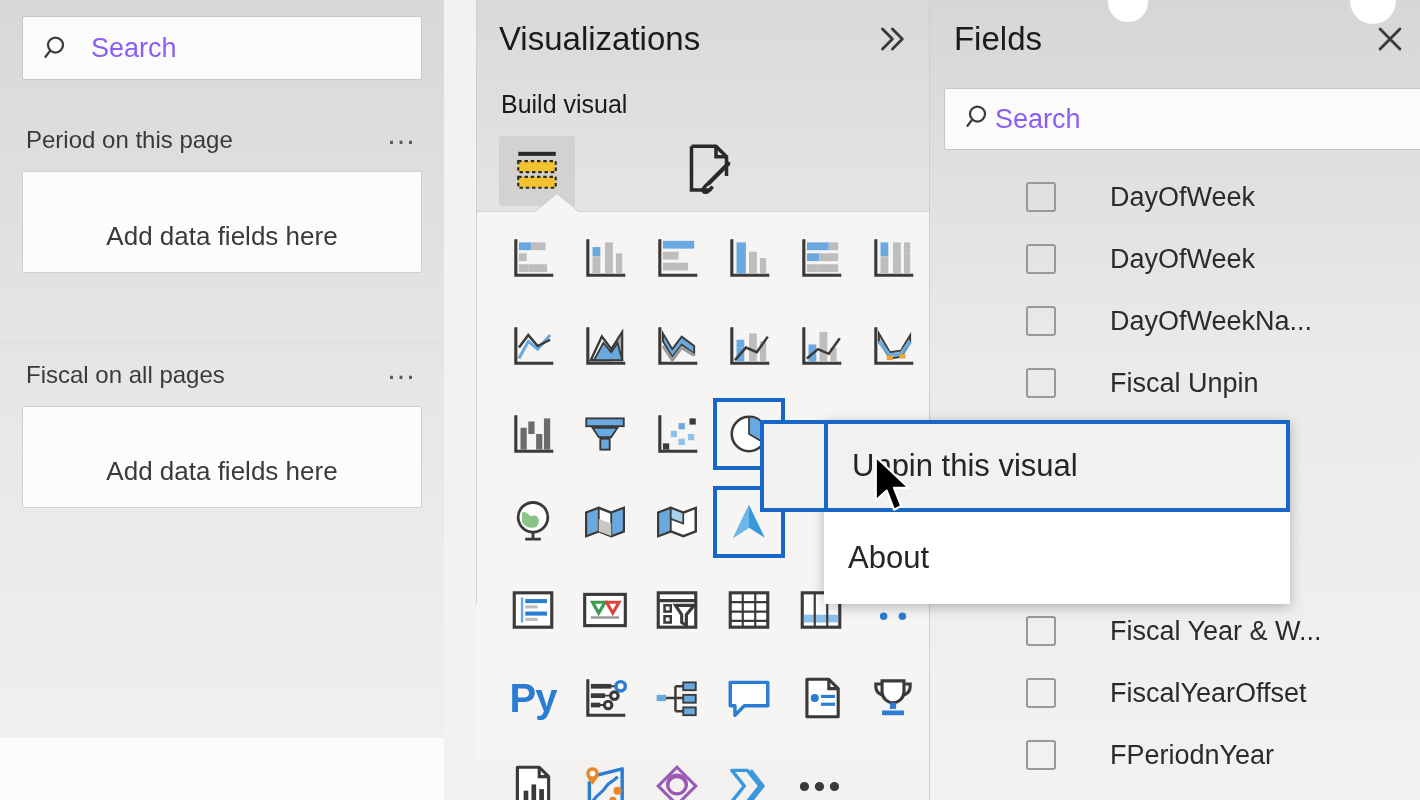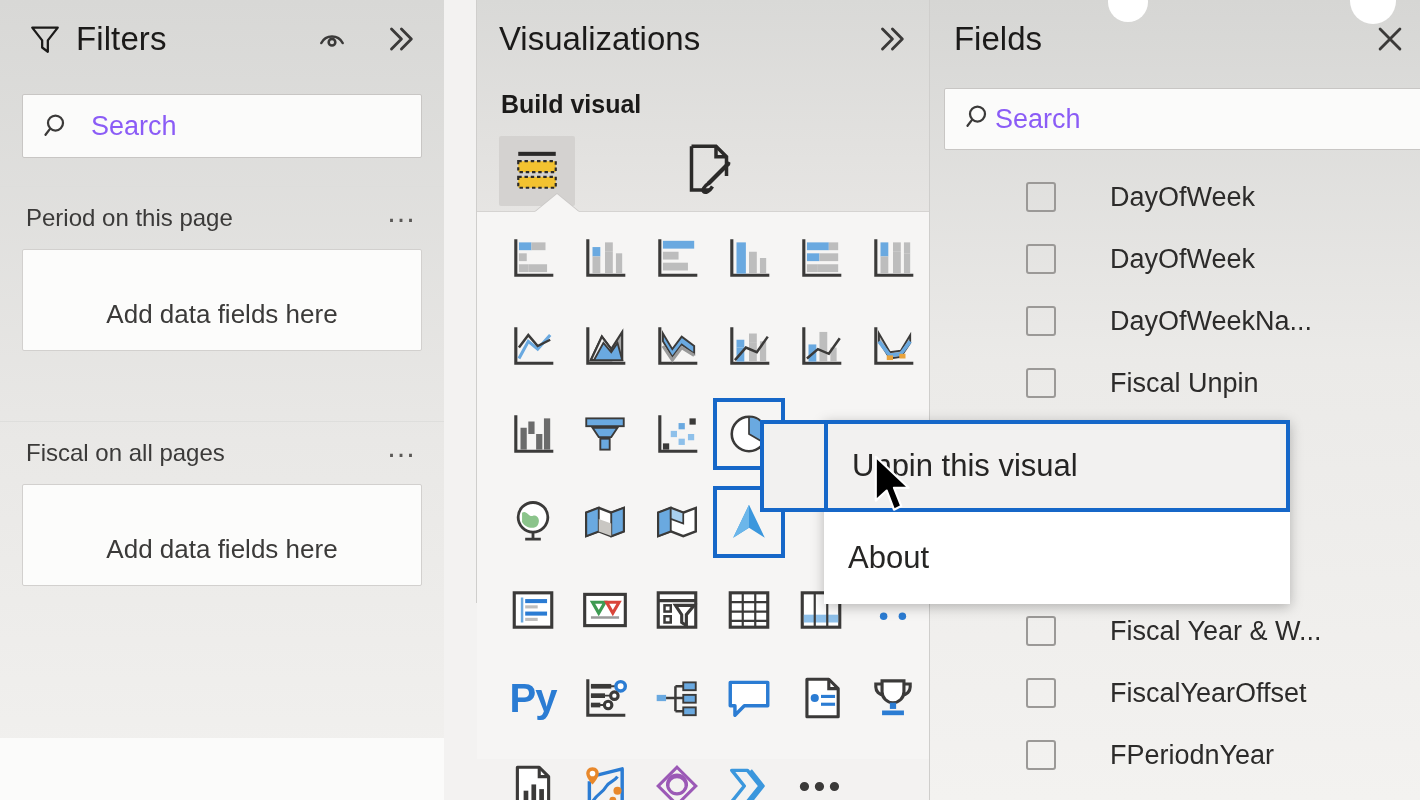--- a/index.html
+++ b/index.html
@@ -58,21 +58,21 @@
 
   
   .viz-pane{
     position:relative;width:470px;height:603px;
     background:linear-gradient(180deg,#d9d9d7 0%,#eceae8 50%,#f4f3f1 100%);
     box-sizing:border-box;border-left:1px solid #cfcecc;margin-left:32px;
   }
   .viz-header{height:78px;display:flex;align-items:center;padding:0 18px 0 22px;box-sizing:border-box;}
   .viz-title{font-size:33px;color:#1b1a19;flex:1 1 auto;white-space:nowrap;}
 
-  .build-label{font-size:25px;color:#1b1a19;font-weight:700;padding:12px 0 8px 24px;}
+  .build-label{font-size:25px;color:#1b1a19;font-weight:400;padding:12px 0 8px 24px;}
 
   .tabstrip{position:relative;display:flex;align-items:center;padding:4px 0 0 22px;height:84px;box-sizing:border-box;}
   .tabbtn{
     width:76px;height:70px;display:flex;align-items:center;justify-content:center;
     box-sizing:border-box;border-radius:2px;
   }
   .tabbtn.selected{background:#d4d2d0;}
   .tabbtn.second{margin-left:96px;}
   .tab-caret{
     position:absolute;left:58px;bottom:-1px;width:0;height:0;
@@ -142,39 +142,20 @@
 
   
   .circle-artifact{position:absolute;background:#ffffff;border-radius:50%;z-index:40;}
 </style>
 </head>
 <body>
 
 <div class="app">
 
   <div class="filters-pane">
-    <div class="filters-header">
-      <span class="funnel-icon">
-        <svg viewBox="0 0 24 24" width="34" height="34">
-            <path d="M3 4 L21 4 L14 13 L14 21 L10 18 L10 13 Z" fill="none" stroke="#1b1a19" stroke-width="1.6" stroke-linejoin="round"></path>
-          </svg>
-      </span>
-      <span class="filters-title">Filters</span>
-      <span class="hdr-btn eye">
-        <svg viewBox="0 0 24 24" width="32" height="32">
-            <path d="M4 15 A9 9 0 0 1 20 15" fill="none" stroke="#3b3a39" stroke-width="1.9" stroke-linecap="round"></path>
-            <circle cx="12" cy="14.4" r="2.5" fill="none" stroke="#3b3a39" stroke-width="1.9"></circle>
-          </svg>
-      </span>
-      <span class="hdr-btn">
-        <svg viewBox="0 0 24 24" width="34" height="34">
-            <path d="M6 5 L13 12 L6 19 M13 5 L20 12 L13 19" fill="none" stroke="#3b3a39" stroke-width="2" stroke-linecap="round" stroke-linejoin="round"></path>
-          </svg>
-      </span>
-    </div>
 
     <div class="filters-search-wrap">
       <div class="search-box">
         <span class="mag">
           <svg viewBox="0 0 24 24" width="30" height="30">
               <circle cx="10" cy="9.6" r="6" fill="none" stroke="#3b3a39" stroke-width="1.8"></circle>
               <path d="M5.6 14.3 L2 19" stroke="#3b3a39" stroke-width="1.8" stroke-linecap="round"></path>
             </svg>
         </span>
         <span class="search-ph">Search</span>

